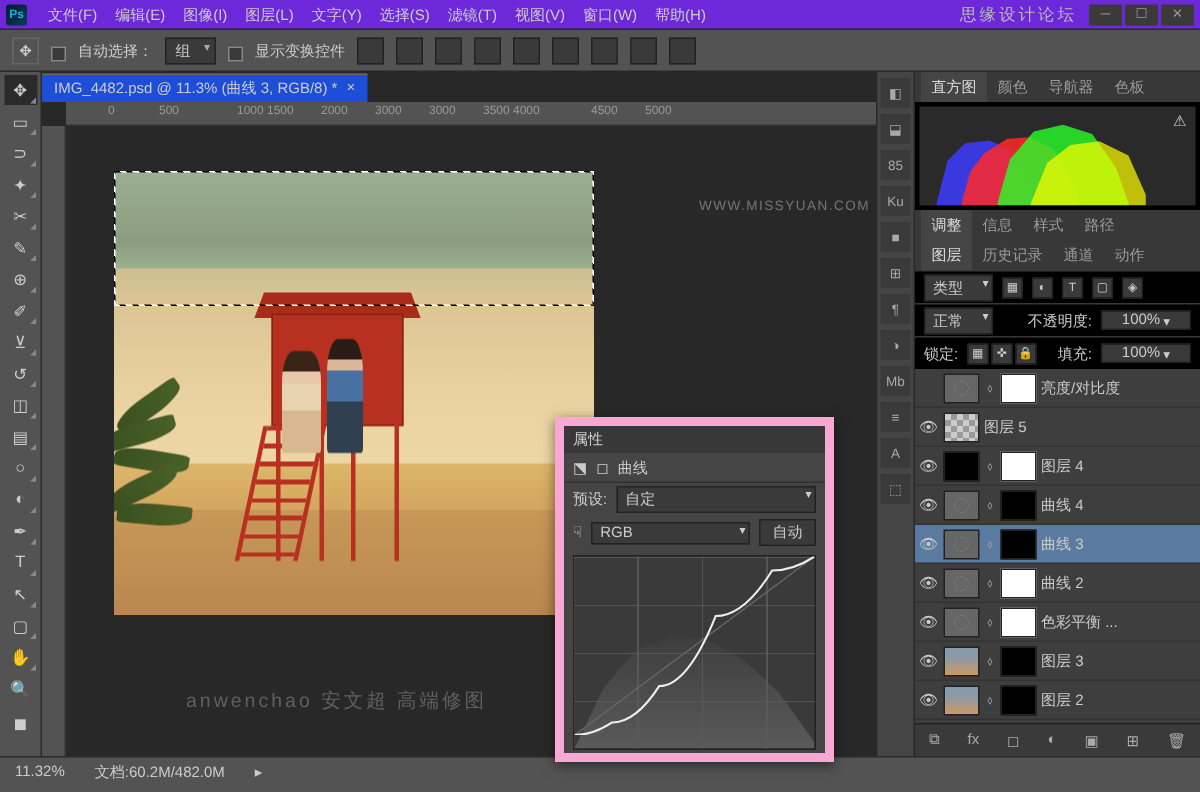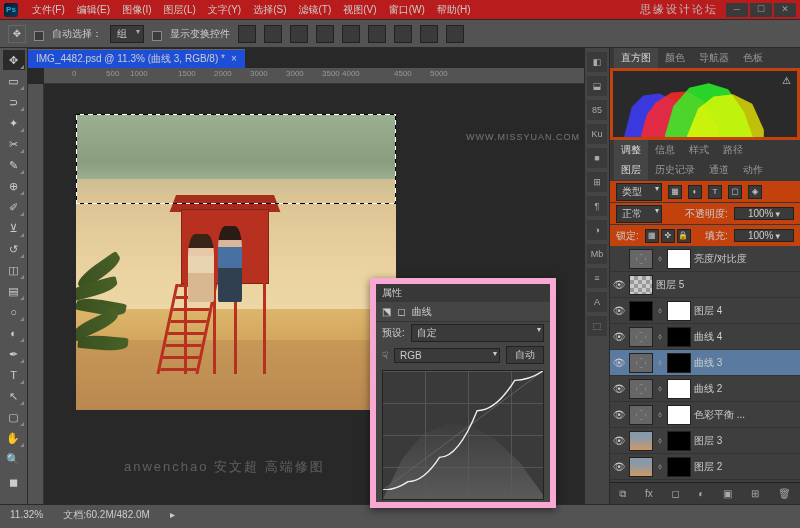--- a/index.html
+++ b/index.html
@@ -1,17 +1,17 @@
 <!DOCTYPE html>
 <html><head>
 <meta charset="utf-8">
 <style>
 *{margin:0;padding:0;box-sizing:border-box;font-family:"Microsoft YaHei",sans-serif;font-size:10px;user-select:none}
 body{background:#535353;width:800px;height:528px;overflow:hidden;color:#ccc;position:relative}
-.menubar{height:20px;background:#b91c1c;display:flex;align-items:center;padding:0 4px;border-bottom:1px solid #2a2a2a}
+.menubar{height:20px;background:#6d28d9;display:flex;align-items:center;padding:0 4px;border-bottom:1px solid #2a2a2a}
 .ps-logo{width:14px;height:14px;background:linear-gradient(135deg,#001d33,#0a3a5c);color:#29abe2;font-size:8px;font-weight:bold;text-align:center;line-height:14px;border-radius:2px;margin-right:8px}
 .menu-item{padding:0 6px;font-size:10px;color:#ccc;cursor:pointer}
 .watermark{margin-left:auto;font-size:11px;color:#bbb;letter-spacing:2px}
 .win-controls{display:flex;gap:2px;margin-left:8px}
 .win-btn{width:22px;height:14px;background:#3a3a3a;color:#999;text-align:center;line-height:12px;font-size:9px;cursor:pointer}
 .options-bar{height:28px;background:#535353;border-bottom:1px solid #2a2a2a;display:flex;align-items:center;padding:0 8px;gap:8px}
 .opt-icon{width:18px;height:18px;border:1px solid #666;display:flex;align-items:center;justify-content:center}
 .chk{display:flex;align-items:flex-end;gap:8px}
 .chk-box{width:10px;height:10px;border:1px solid #888;background:#3a3a3a}
 .dropdown{background:#3a3a3a;border:1px solid #222;padding:1px 16px 1px 6px;position:relative;font-size:10px}
@@ -44,21 +44,21 @@
 .palm{position:absolute;left:-10px;top:140px;width:70px;height:150px}
 .palm-leaf{position:absolute;width:50px;height:14px;background:linear-gradient(90deg,#3a5020,#4a6028);border-radius:50% 10% 50% 10%}
 .person1{position:absolute;left:112px;top:120px;width:26px;height:68px;background:linear-gradient(180deg,#3a2418 0 20%,#e8c8a8 20% 32%,#e8d4b0 32% 58%,#d8b890 58% 100%);border-radius:30% 30% 5% 5%}
 .person2{position:absolute;left:142px;top:112px;width:24px;height:76px;background:linear-gradient(180deg,#2a1c14 0 18%,#d8b898 18% 28%,#4870a0 28% 55%,#304050 55% 100%);border-radius:30% 30% 5% 5%}
 .selection{position:absolute;left:32px;top:30px;width:320px;height:90px;border:1px dashed #fff;border-image:repeating-linear-gradient(45deg,#fff 0,#fff 3px,#000 3px,#000 6px) 1;pointer-events:none}
 .wm-text{position:absolute;bottom:28px;left:80px;color:rgba(255,255,255,0.25);font-size:13px;letter-spacing:2px}
 .url-wm{position:absolute;top:48px;right:4px;font-size:9px;color:rgba(255,255,255,0.35);letter-spacing:1px}
 .status{height:20px;background:#535353;border-top:1px solid #2a2a2a;display:flex;align-items:center;padding:0 10px;gap:20px;font-size:10px;color:#ccc}
 .vstrip{width:26px;background:#454545;border-left:1px solid #2a2a2a;border-right:1px solid #2a2a2a;display:flex;flex-direction:column;align-items:center;padding-top:4px;gap:4px}
 .vstrip-btn{width:20px;height:20px;background:#3a3a3a;color:#aaa;font-size:9px;display:flex;align-items:center;justify-content:center;cursor:pointer}
-.panels{width:190px;background:#c2410c;display:flex;flex-direction:column}
+.panels{width:190px;background:#000000;display:flex;flex-direction:column}
 .panel-tabs{height:20px;background:#383838;display:flex;align-items:flex-end;padding-left:4px;gap:0}
 .ptab{padding:3px 7px;font-size:10px;color:#999;cursor:pointer}
 .ptab.active{background:#454545;color:#ddd}
 .histogram{height:66px;background:#2a2a2a;margin:3px;position:relative;overflow:hidden}
 .hist-r{position:absolute;bottom:0;left:15%;width:42%;height:75%;background:linear-gradient(180deg,rgba(255,40,40,0.85),rgba(255,40,40,0.85));clip-path:polygon(0 100%,8% 55%,20% 30%,40% 10%,60% 8%,80% 25%,100% 80%,100% 100%)}
 .hist-g{position:absolute;bottom:0;left:28%;width:48%;height:85%;background:linear-gradient(180deg,rgba(40,255,40,0.8),rgba(40,255,40,0.8));clip-path:polygon(0 100%,10% 45%,28% 12%,50% 4%,72% 15%,90% 55%,100% 100%)}
 .hist-b{position:absolute;bottom:0;left:6%;width:35%;height:70%;background:linear-gradient(180deg,rgba(60,60,255,0.85),rgba(60,60,255,0.85));clip-path:polygon(0 100%,12% 35%,30% 10%,55% 6%,80% 22%,100% 75%,100% 100%)}
 .hist-y{position:absolute;bottom:0;left:40%;width:42%;height:72%;background:rgba(255,255,0,0.7);clip-path:polygon(0 100%,15% 40%,35% 15%,60% 10%,85% 30%,100% 85%,100% 100%)}
 .hist-warn{position:absolute;top:4px;right:6px;color:#ccc;font-size:10px}
 .panel-row{height:22px;display:flex;align-items:center;padding:0 6px;gap:6px;border-top:1px solid #383838}
@@ -166,21 +166,21 @@
   <div class="canvas-area">
     <div class="doc-tab">
       <div class="tab">
         <span>IMG_4482.psd @ 11.3% (曲线 3, RGB/8) *</span>
         <span class="tab-close">×</span>
       </div>
     </div>
     <div class="ruler-h">
       <span style="left:28px">0</span>
       <span style="left:62px">500</span>
-      <span style="left:86px">1000</span>
+      <span style="left:114px">1000</span>
       <span style="left:134px">1500</span>
       <span style="left:170px">2000</span>
       <span style="left:206px">3000</span>
       <span style="left:242px">3000</span>
       <span style="left:278px">3500</span>
       <span style="left:298px">4000</span>
       <span style="left:350px">4500</span>
       <span style="left:386px">5000</span>
     </div>
     <div class="canvas-wrap">

